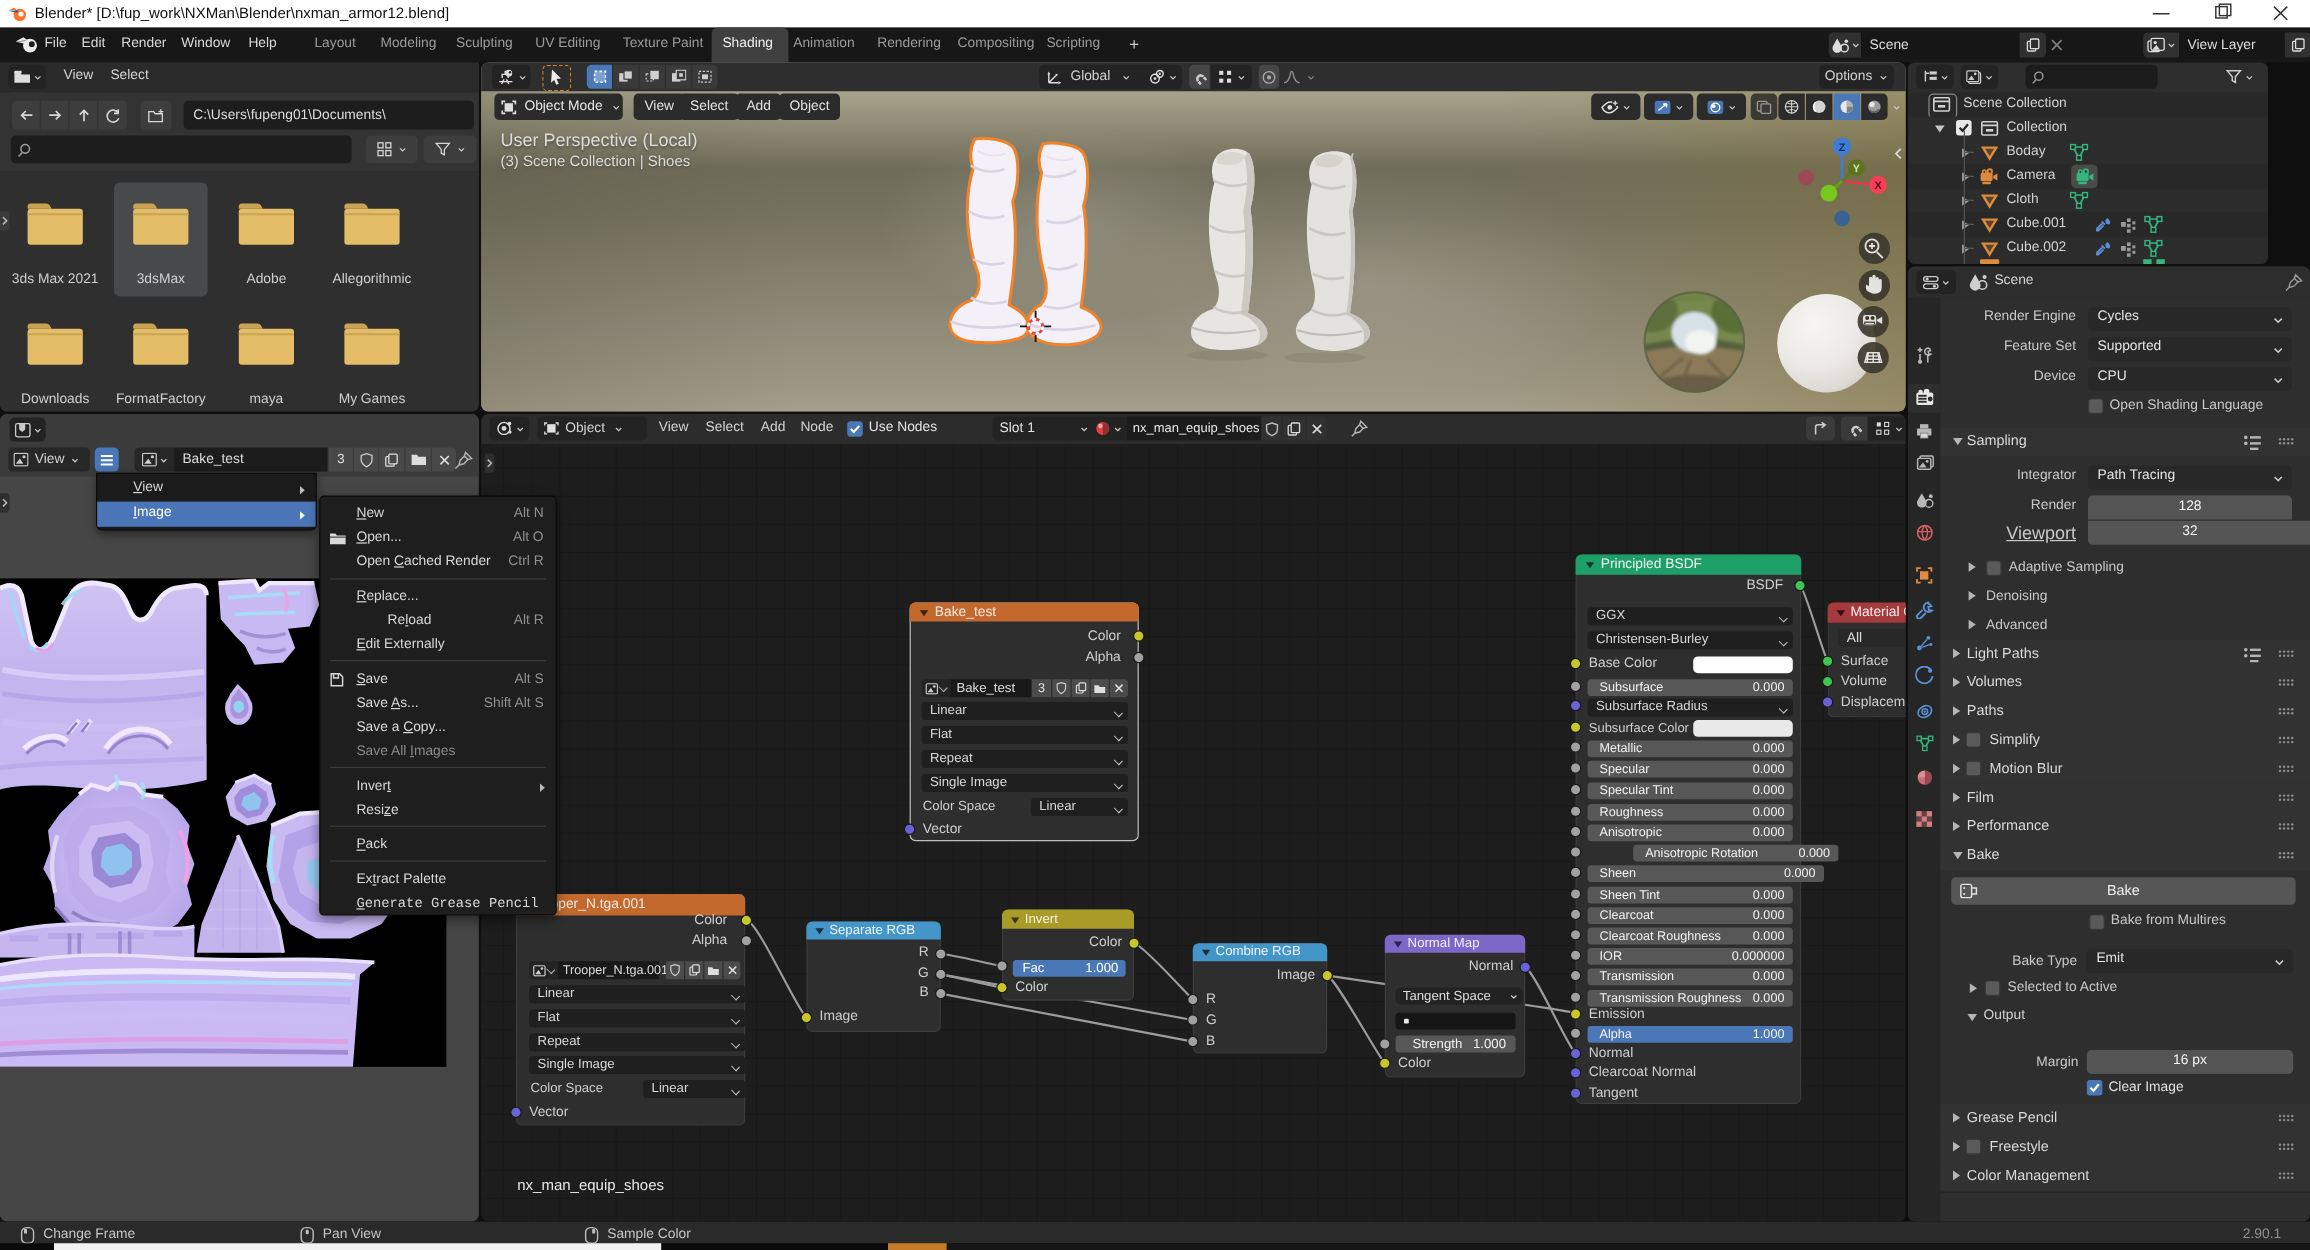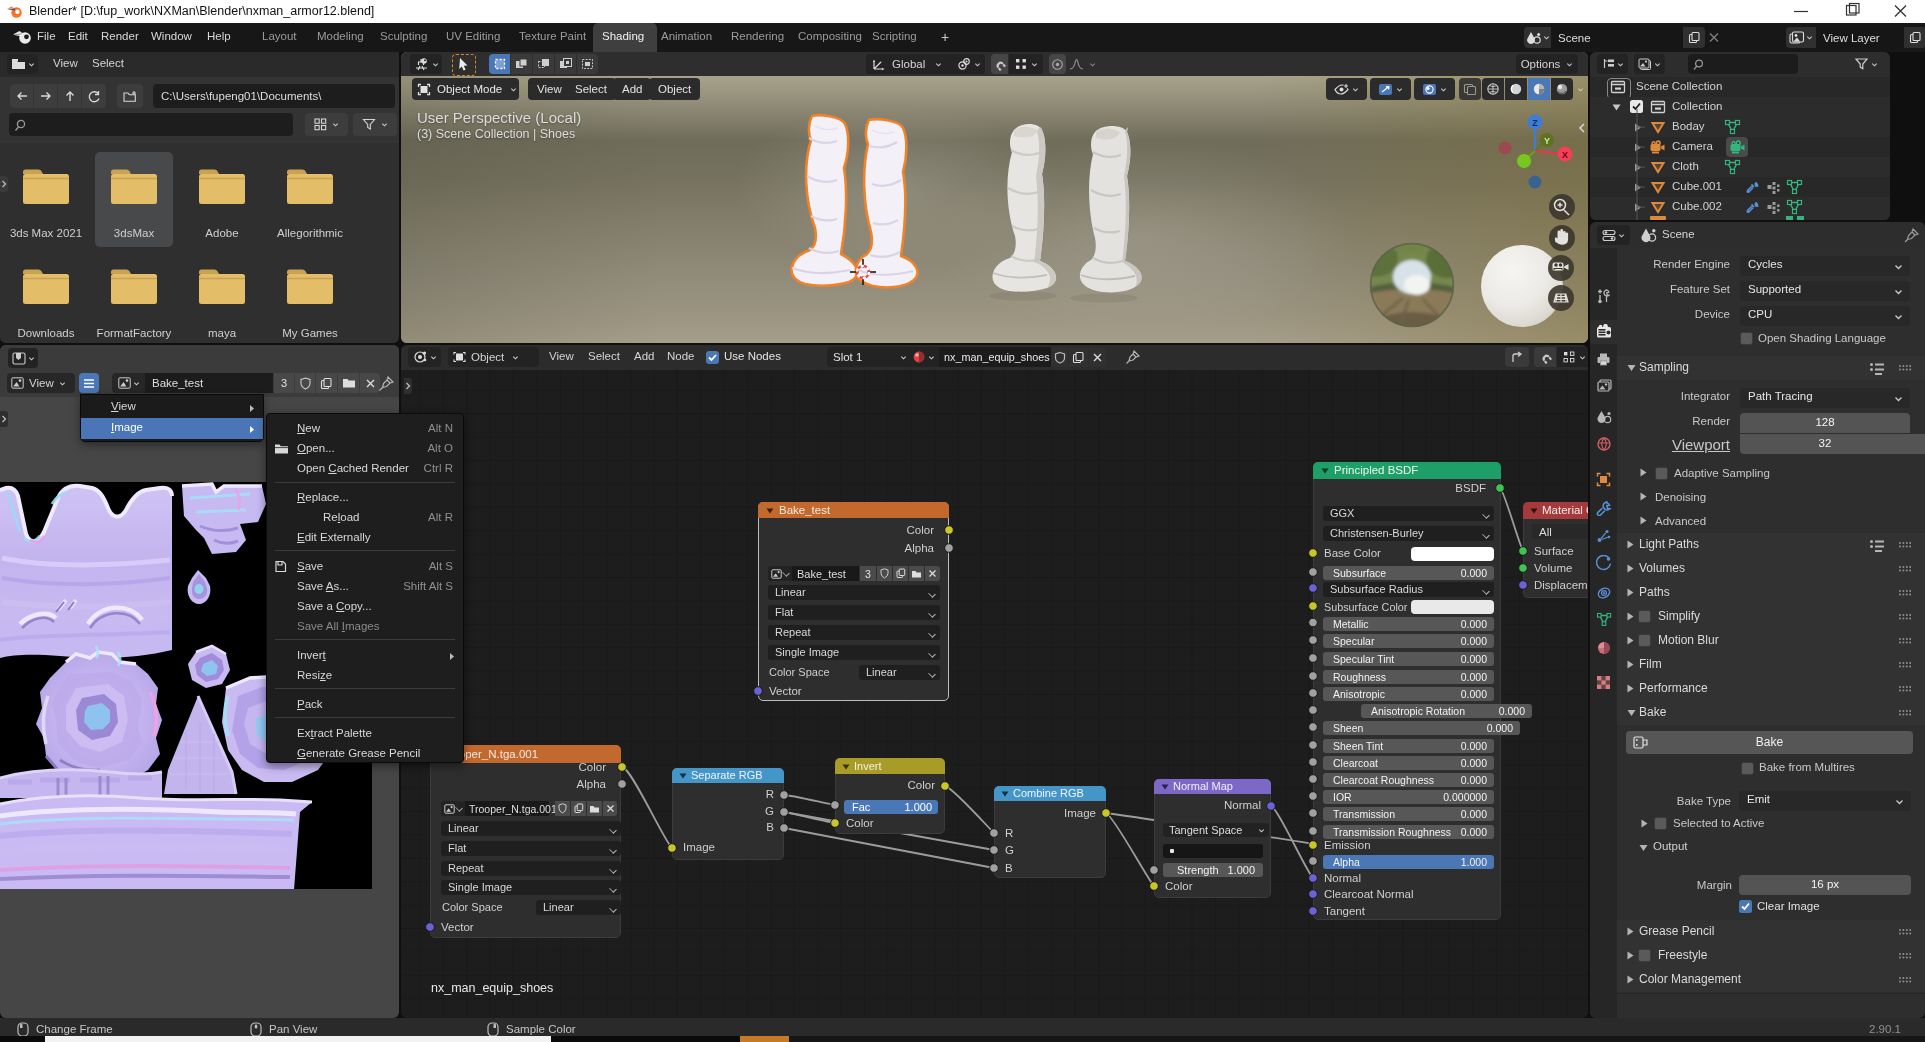--- a/index.html
+++ b/index.html
@@ -814,21 +814,21 @@
           <div class="abs" style="left:30px;top:3px;font-size:11.5px;color:#d8d8d8;">Resi<span style="text-decoration:underline;">z</span>e</div>
         </div>
         <div class="abs" style="left:8px;top:274px;width:180px;height:1px;background:#3c3c3c;"></div>
         <div class="abs" style="left:0;top:281px;width:196px;height:20px;">
           <div class="abs" style="left:30px;top:3px;font-size:11.5px;color:#d8d8d8;"><span style="text-decoration:underline;">P</span>ack</div>
         </div>
         <div class="abs" style="left:8px;top:303px;width:180px;height:1px;background:#3c3c3c;"></div>
         <div class="abs" style="left:0;top:310px;width:196px;height:20px;">
           <div class="abs" style="left:30px;top:3px;font-size:11.5px;color:#d8d8d8;">Ex<span style="text-decoration:underline;">t</span>ract Palette</div>
         </div>
-        <div class="abs" style="left:0;top:330px;width:188px;height:20px;">
+        <div class="abs" style="left:0;top:330px;width:188px;height:20px;font-family:Liberation Mono, monospace;">
           <div class="abs" style="left:30px;top:3px;font-size:11.5px;color:#d8d8d8;"><span style="text-decoration:underline;">G</span>enerate Grease Pencil</div>
         </div>
       </div>
 </div>
 
 <div class="abs" id="nodeeditor" style="left:401px;top:345px;width:1187px;height:673px;border-radius:6px;overflow:hidden;background:#1d1d1d;">
   <svg class="abs" style="left:0;top:0" width="1187" height="673" id="ne-grid">
     <defs>
       <pattern id="grid" width="23.4" height="23.4" patternUnits="userSpaceOnUse" x="-5" y="-2">
         <path d="M 23.4 0 L 0 0 0 23.4" fill="none" stroke="#161616" stroke-width="1.2"></path>

